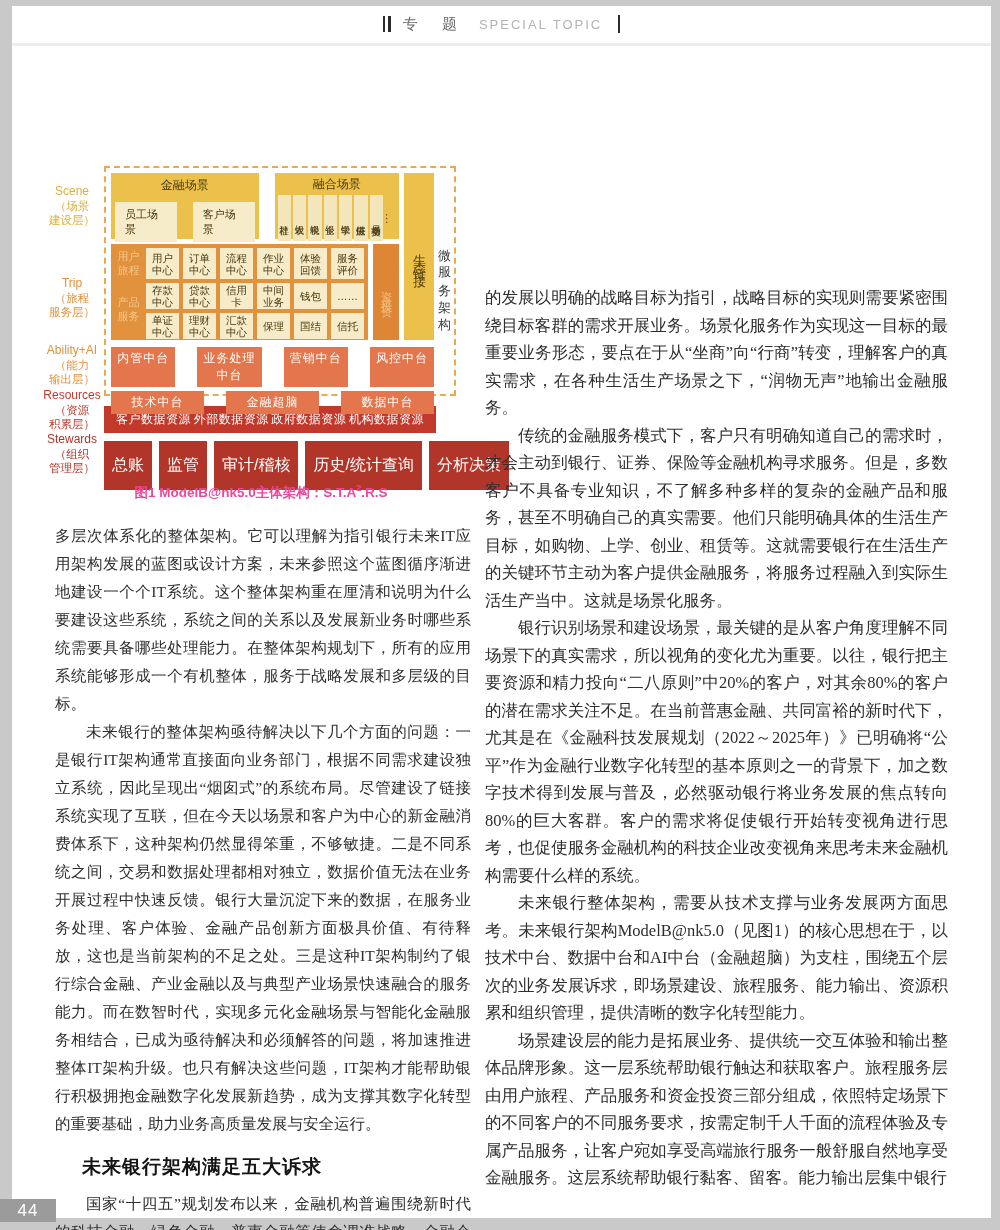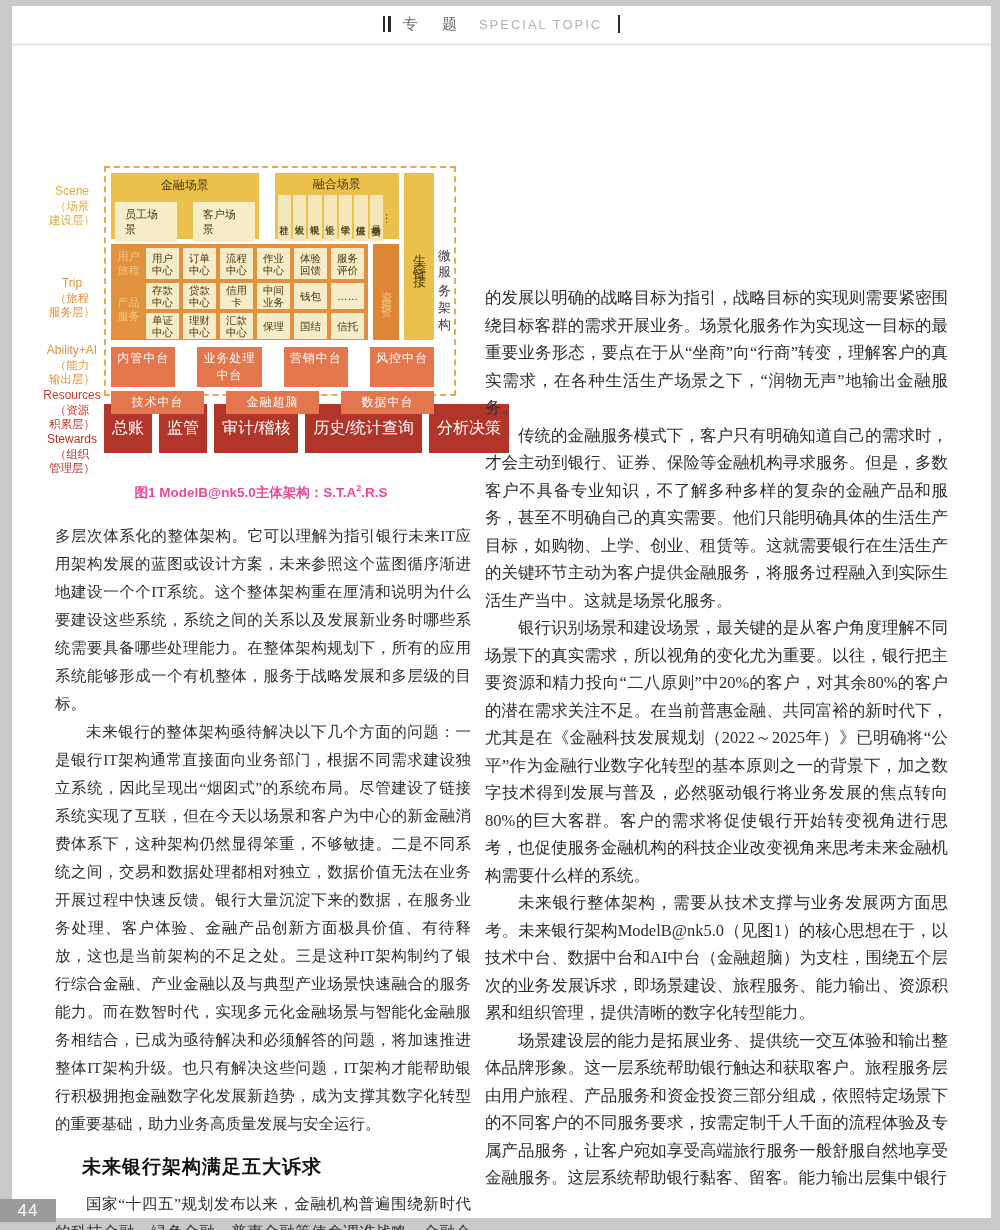--- a/index.html
+++ b/index.html
@@ -249,20 +249,26 @@
           <div class="a-row">
               <span class="abox">技术中台</span>
               <span class="abox">金融超脑</span>
               <span class="abox">数据中台</span>
             </div>
         </div>
 
         <div class="micro">微服务架构</div>
       </div>
 
+      <div class="resources">
+          <span class="res-item">客户数据资源</span>
+          <span class="res-item">外部数据资源</span>
+          <span class="res-item">政府数据资源</span>
+          <span class="res-item">机构数据资源</span>
+        </div>
 
       <div class="stewards">
           <span class="steward">总账</span>
           <span class="steward">监管</span>
           <span class="steward">审计/稽核</span>
           <span class="steward">历史/统计查询</span>
           <span class="steward">分析决策</span>
         </div>
     </div>
   </div>

